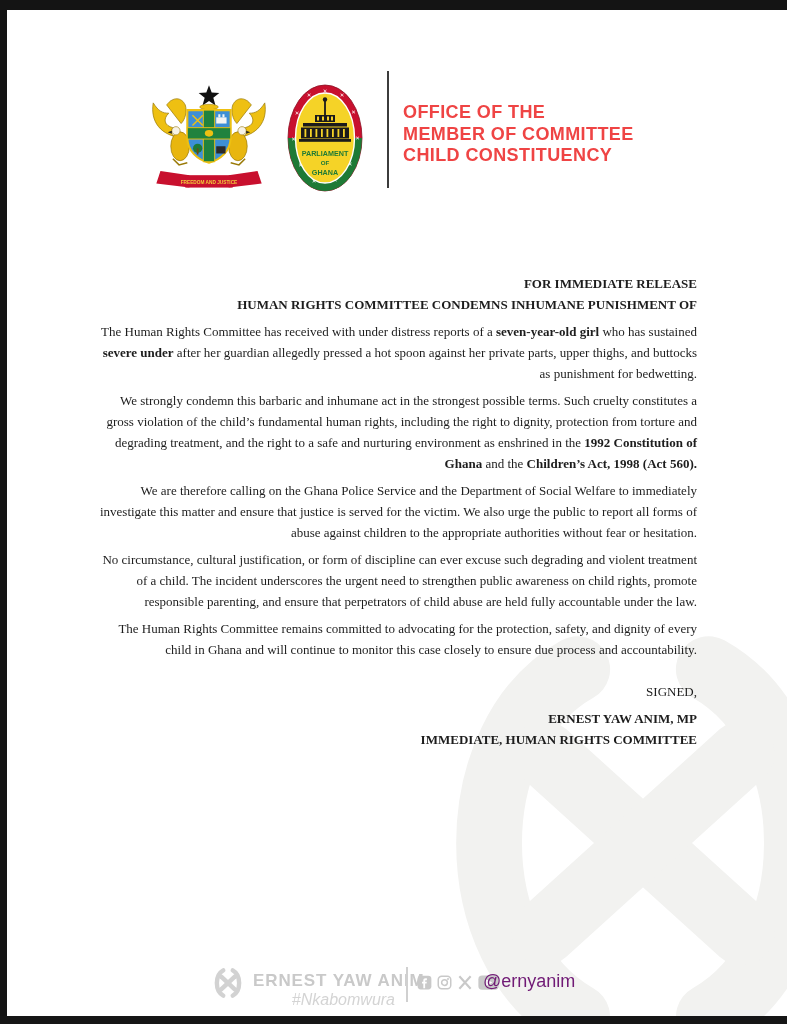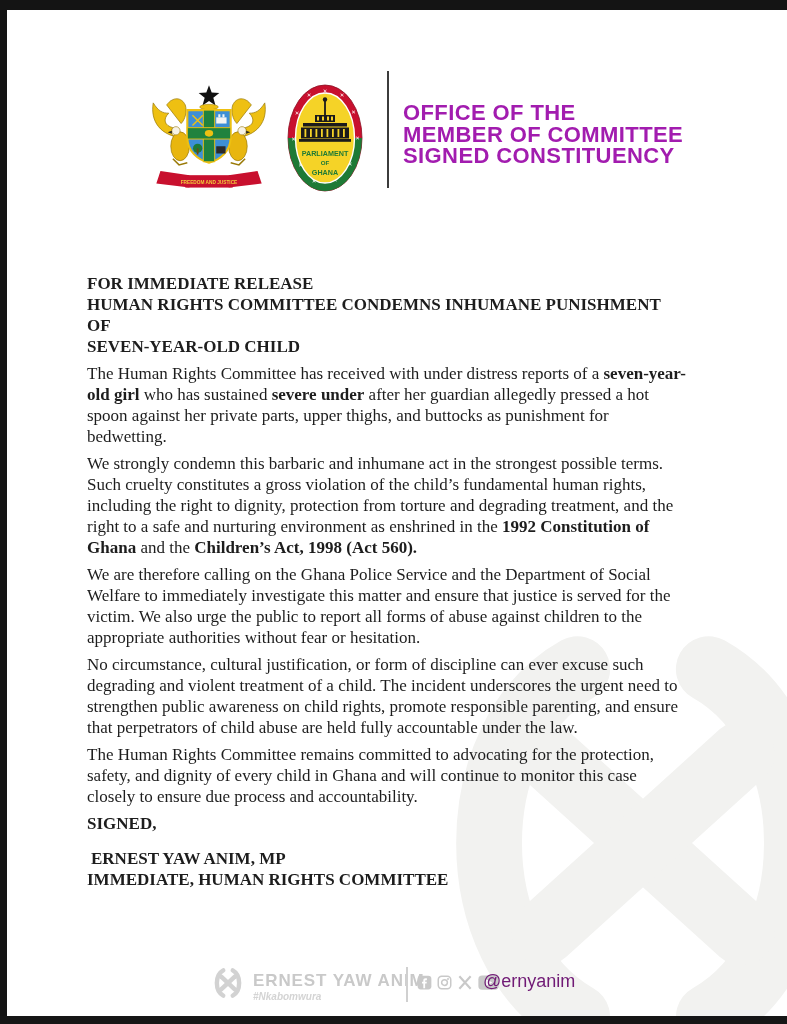--- a/index.html
+++ b/index.html
@@ -18,42 +18,42 @@
   .watermark { position:absolute; left:408px; top:608px; width:470px; height:470px; z-index:0; }
   .watermark path { stroke:#f2f2f0; }
 
   
   .coat   { position:absolute; left:146px; top:84px;  width:126px; height:108px; z-index:2; }
   .seal   { position:absolute; left:286px; top:84px;  width:78px;  height:108px; z-index:2; }
   .hdr-divider { position:absolute; left:387px; top:71px; width:2px; height:117px; background:#3c3c3c; z-index:2; }
   .org {
     position:absolute; left:403px; top:102px; z-index:2;
     font-family:"Liberation Sans", sans-serif; font-weight:800;
-    font-size:22px; line-height:21.5px; letter-spacing:0.4px; color:#a21caf;
+    font-size:18px; line-height:21.5px; letter-spacing:0.4px; color:#ef4444;
   }
 
   
-  .doc { position:absolute; left:87px; top:273px; width:600px; z-index:2;
-         font-size:17px; line-height:21px; }
+  .doc { position:absolute; left:97px; top:273px; width:600px; z-index:2;
+         font-size:13px; line-height:21px;text-align:right; }
   .doc-title { font-weight:bold; margin:0 0 6px 0; }
   .doc-paragraphs p { margin:0 0 6px 0; }
   .doc-paragraphs b { font-weight:bold; }
-  .signed { font-weight:bold; margin-top:6px; }
-  .sig-block { margin-top:14px; font-weight:bold; }
+  .signed { font-weight:normal; margin-top:21px; }
+  .sig-block { margin-top:6px; font-weight:bold; }
   .sig-name { padding-left:4px; }
 
   
   .footer { position:absolute; left:0; top:0; width:787px; height:1024px; z-index:3;
             font-family:"Liberation Sans", sans-serif; pointer-events:none; }
   .f-logo   { position:absolute; left:211px; top:966px; width:34px; height:34px; }
   .f-logo path { stroke:#d2d2d2; }
   .f-name   { position:absolute; left:253px; top:971px; font-size:17px; font-weight:700;
               letter-spacing:0.9px; color:#c9c9c9; }
-  .f-tag    { position:absolute; left:253px; top:991px; width:142px; 
-              font-size:10px; font-style:italic; font-weight:700; color:#d4d4d4; }
+  .f-tag    { position:absolute; left:253px; top:991px; width:142px; text-align:right;
+              font-size:16px; font-style:italic; font-weight:400; color:#d4d4d4; }
   .f-div    { position:absolute; left:406px; top:967px; width:2px; height:35px; background:#d0d0d0; }
   .f-icons  { position:absolute; left:417px; top:975px; display:flex; align-items:center; gap:5px; }
   .f-handle { position:absolute; left:483px; top:971px; font-size:18px; color:#701a75; }
 </style>
 </head>
 <body>
 
 <div class="page">
 
   <div class="bar-top"></div>
@@ -162,28 +162,27 @@
       <text x="38" y="81" font-size="6.2">OF</text>
       <text x="38" y="90.5" font-size="7.2">GHANA</text>
     </g>
   </svg>
 
   <div class="hdr-divider"></div>
 
   <div class="org">
     <div>OFFICE OF THE</div>
     <div>MEMBER OF COMMITTEE</div>
-    <div>SIGNED CONSTITUENCY</div>
+    <div>CHILD CONSTITUENCY</div>
   </div>
 
   <div class="doc">
     <div class="doc-title">
         <div>FOR IMMEDIATE RELEASE</div>
         <div>HUMAN RIGHTS COMMITTEE CONDEMNS INHUMANE PUNISHMENT OF</div>
-        <div>SEVEN-YEAR-OLD CHILD</div>
       </div>
     <div class="doc-paragraphs">
         <p><span>The Human Rights Committee has received with under distress reports of a </span><b>seven-year-old girl</b><span> who has sustained </span><b>severe under</b><span> after her guardian allegedly pressed a hot spoon against her private parts, upper thighs, and buttocks as punishment for bedwetting.</span></p>
         <p><span>We strongly condemn this barbaric and inhumane act in the strongest possible terms. Such cruelty constitutes a gross violation of the child’s fundamental human rights, including the right to dignity, protection from torture and degrading treatment, and the right to a safe and nurturing environment as enshrined in the </span><b>1992 Constitution of Ghana</b><span> and the </span><b>Children’s Act, 1998 (Act 560).</b></p>
         <p><span>We are therefore calling on the Ghana Police Service and the Department of Social Welfare to immediately investigate this matter and ensure that justice is served for the victim. We also urge the public to report all forms of abuse against children to the appropriate authorities without fear or hesitation.</span></p>
         <p><span>No circumstance, cultural justification, or form of discipline can ever excuse such degrading and violent treatment of a child. The incident underscores the urgent need to strengthen public awareness on child rights, promote responsible parenting, and ensure that perpetrators of child abuse are held fully accountable under the law.</span></p>
         <p><span>The Human Rights Committee remains committed to advocating for the protection, safety, and dignity of every child in Ghana and will continue to monitor this case closely to ensure due process and accountability.</span></p>
       </div>
     <div class="signed">SIGNED,</div>
     <div class="sig-block">

